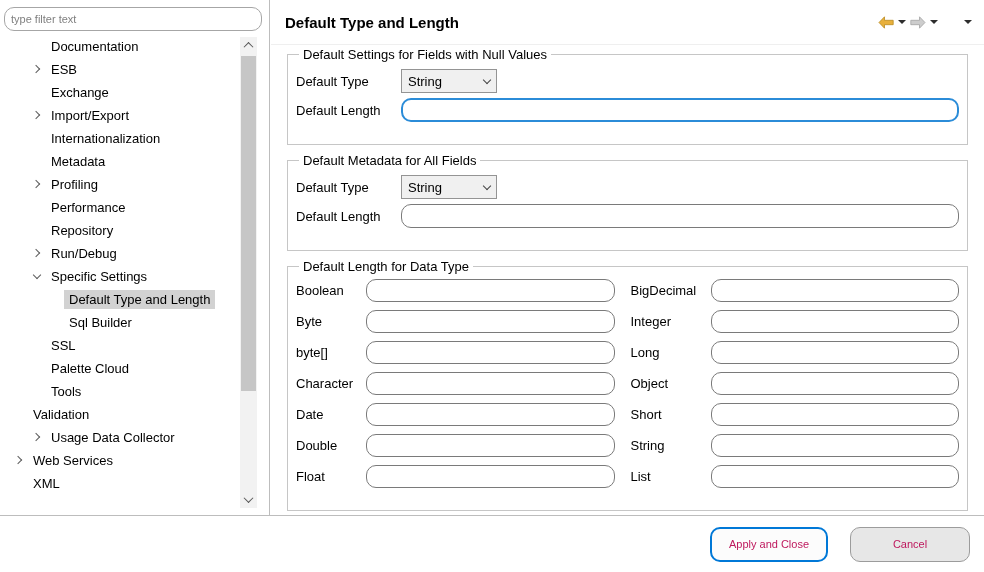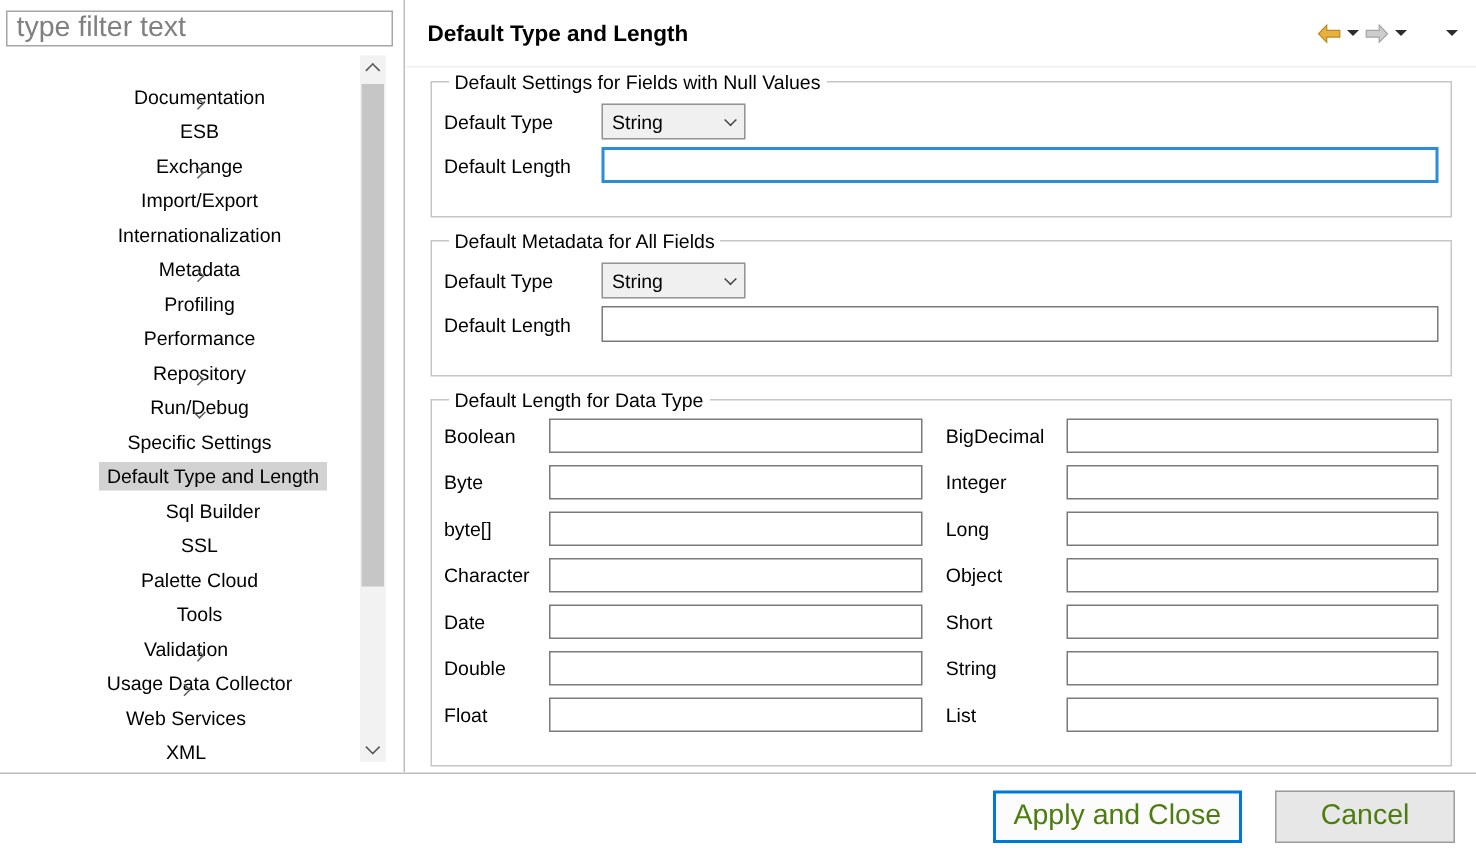--- a/index.html
+++ b/index.html
@@ -1,26 +1,26 @@
 <!DOCTYPE html>
 <html><head>
 <meta charset="utf-8">
 <style>
   * { margin:0; padding:0; box-sizing:border-box; }
   html,body { width:984px; height:572px; }
   body { font-family:"Liberation Sans", sans-serif; font-size:13px; color:#000; background:#fff; }
-  input, button { font-family:"Liberation Sans", sans-serif; font-size:19px; color:#4d7c0f; }
+  input, button { font-family:"Liberation Sans", sans-serif; font-size:11px; color:#be185d;border-radius:10px; }
   .app { position:relative; width:984px; height:572px; background:#fff; overflow:hidden; }
 
   
   .sidebar { position:absolute; left:0; top:0; width:270px; height:515px; border-right:1px solid #bdbdbd; background:#fff; overflow:hidden; }
   .filter-input { position:absolute; left:4px; top:7px; width:258px; height:24px; border:1px solid #a6a6a6; padding:0 6px; background:#fff; }
   .filter-input::placeholder { color:#808080; }
   .tree { position:absolute; left:0; top:37px; width:238px; }
-  .tree-row { display:flex; align-items:center; height:23px; cursor:default; white-space:nowrap;flex-direction:column; }
+  .tree-row { display:flex; align-items:flex-start; height:23px; cursor:default; white-space:nowrap; }
   .lvl0 { padding-left:10px; } .lvl1 { padding-left:28px; } .lvl2 { padding-left:46px; }
   .chev-slot { width:18px; height:18px; display:flex; align-items:center; justify-content:center; flex:none; }
   .chev { width:6px; height:6px; border-right:1.5px solid #5c5c5c; border-bottom:1.5px solid #5c5c5c; display:inline-block; }
   .chev.right { transform:rotate(-45deg); margin-left:-3px; }
   .chev.down  { transform:rotate(45deg); margin-top:-3px; }
   .tree-label { padding:2px 5px; }
   .tree-label.selected { background:#d2d2d2; }
 
   
   .scrollbar { position:absolute; right:12px; top:37px; width:17px; height:471px; background:#f2f2f2; }

